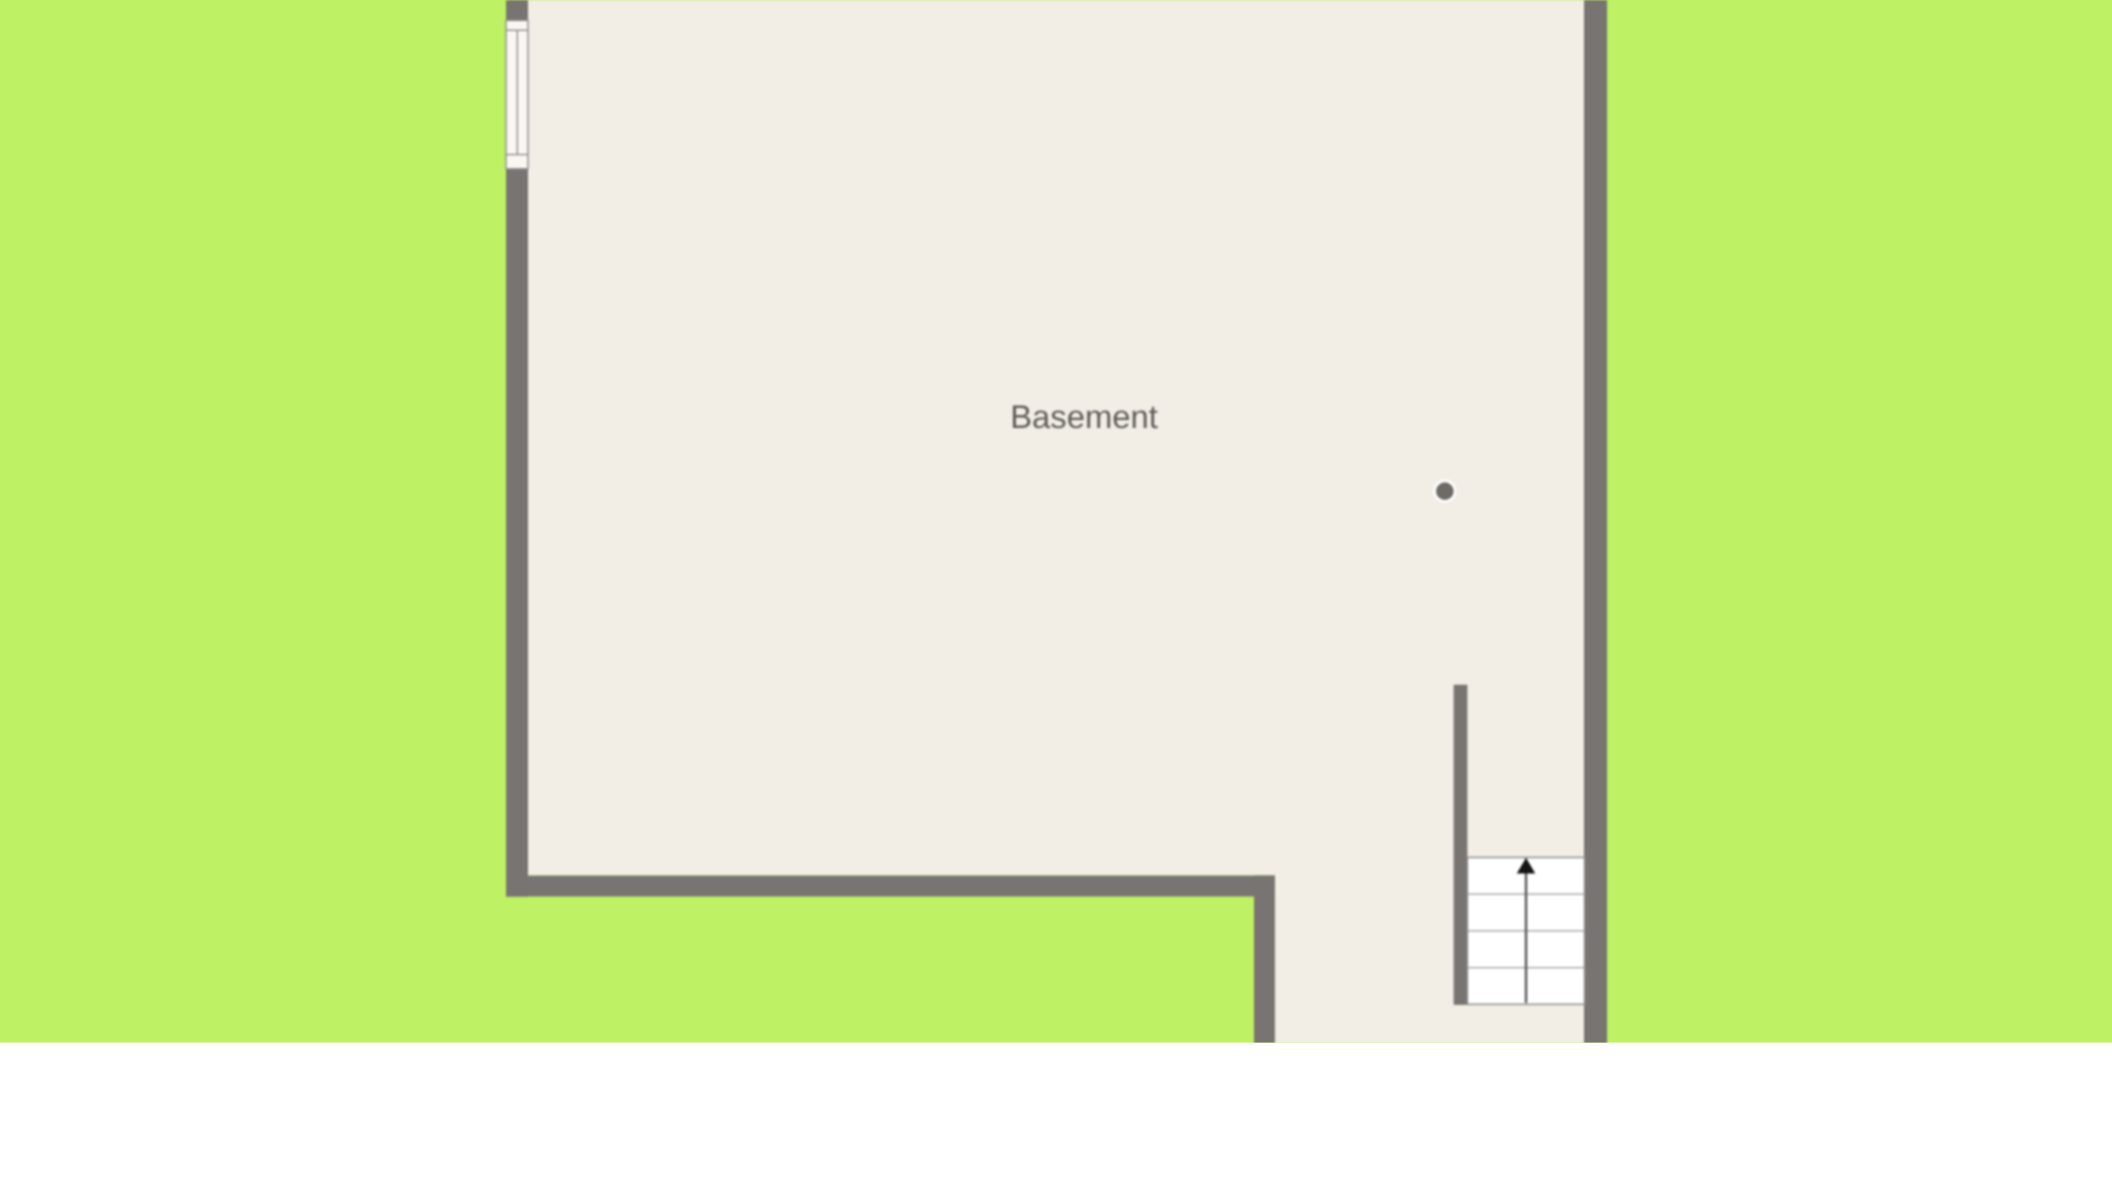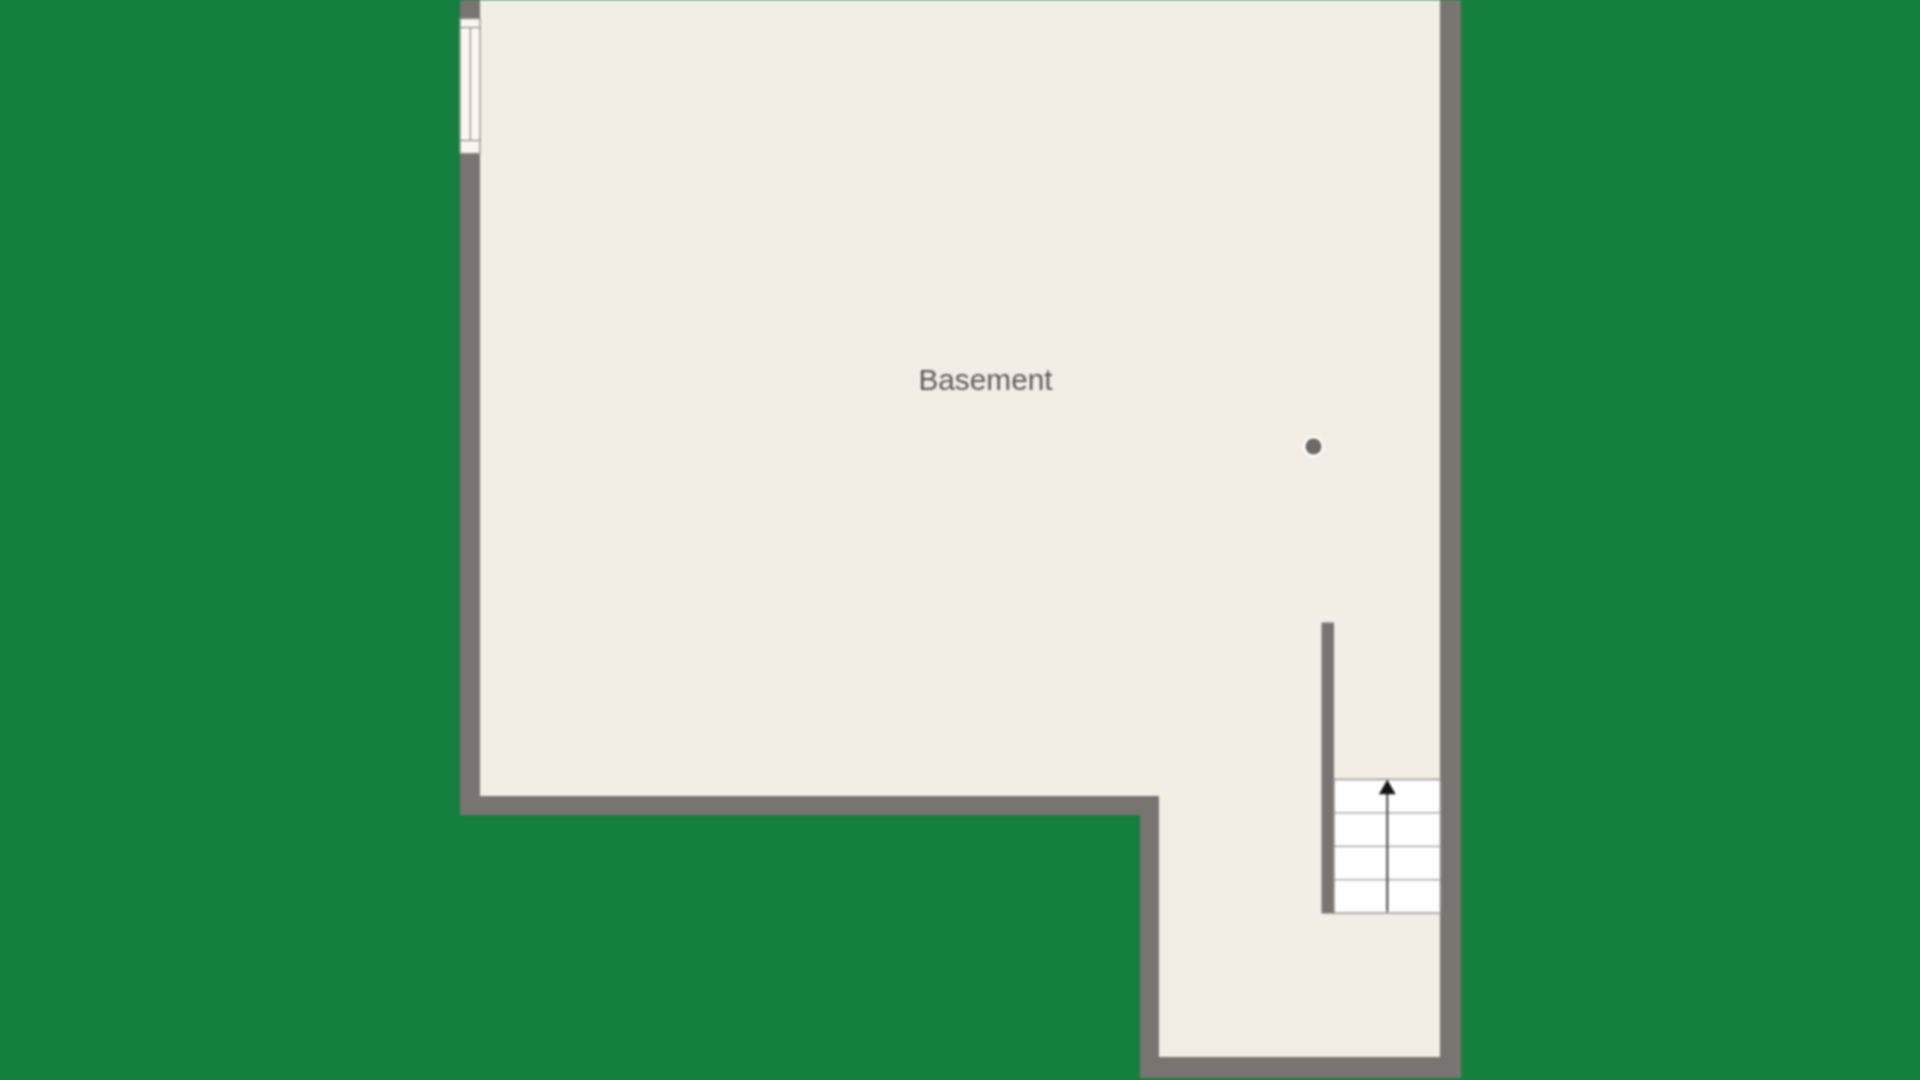--- a/index.html
+++ b/index.html
@@ -1,16 +1,16 @@
 <!DOCTYPE html>
 <html><head>
 <meta charset="utf-8">
 <style>
   html,body{margin:0;padding:0;background:#ffffff;}
-  #stage{position:relative;width:1920px;height:1080px;background:#15803d;overflow:hidden;}
+  #stage{position:relative;width:1920px;height:948px;background:#bef264;overflow:hidden;}
   svg{position:absolute;left:0;top:0;display:block;}
   text{font-family:"Liberation Sans", sans-serif;}
 </style>
 </head>
 <body>
 <div id="stage">
 <svg width="1920" height="1080" viewBox="0 0 1920 1080" style="filter:blur(0.8px)">
 
   <polygon points="480,0 480,796 1159,796 1159,1057 1440,1057 1440,0" fill="#f2ede5"></polygon>
 

